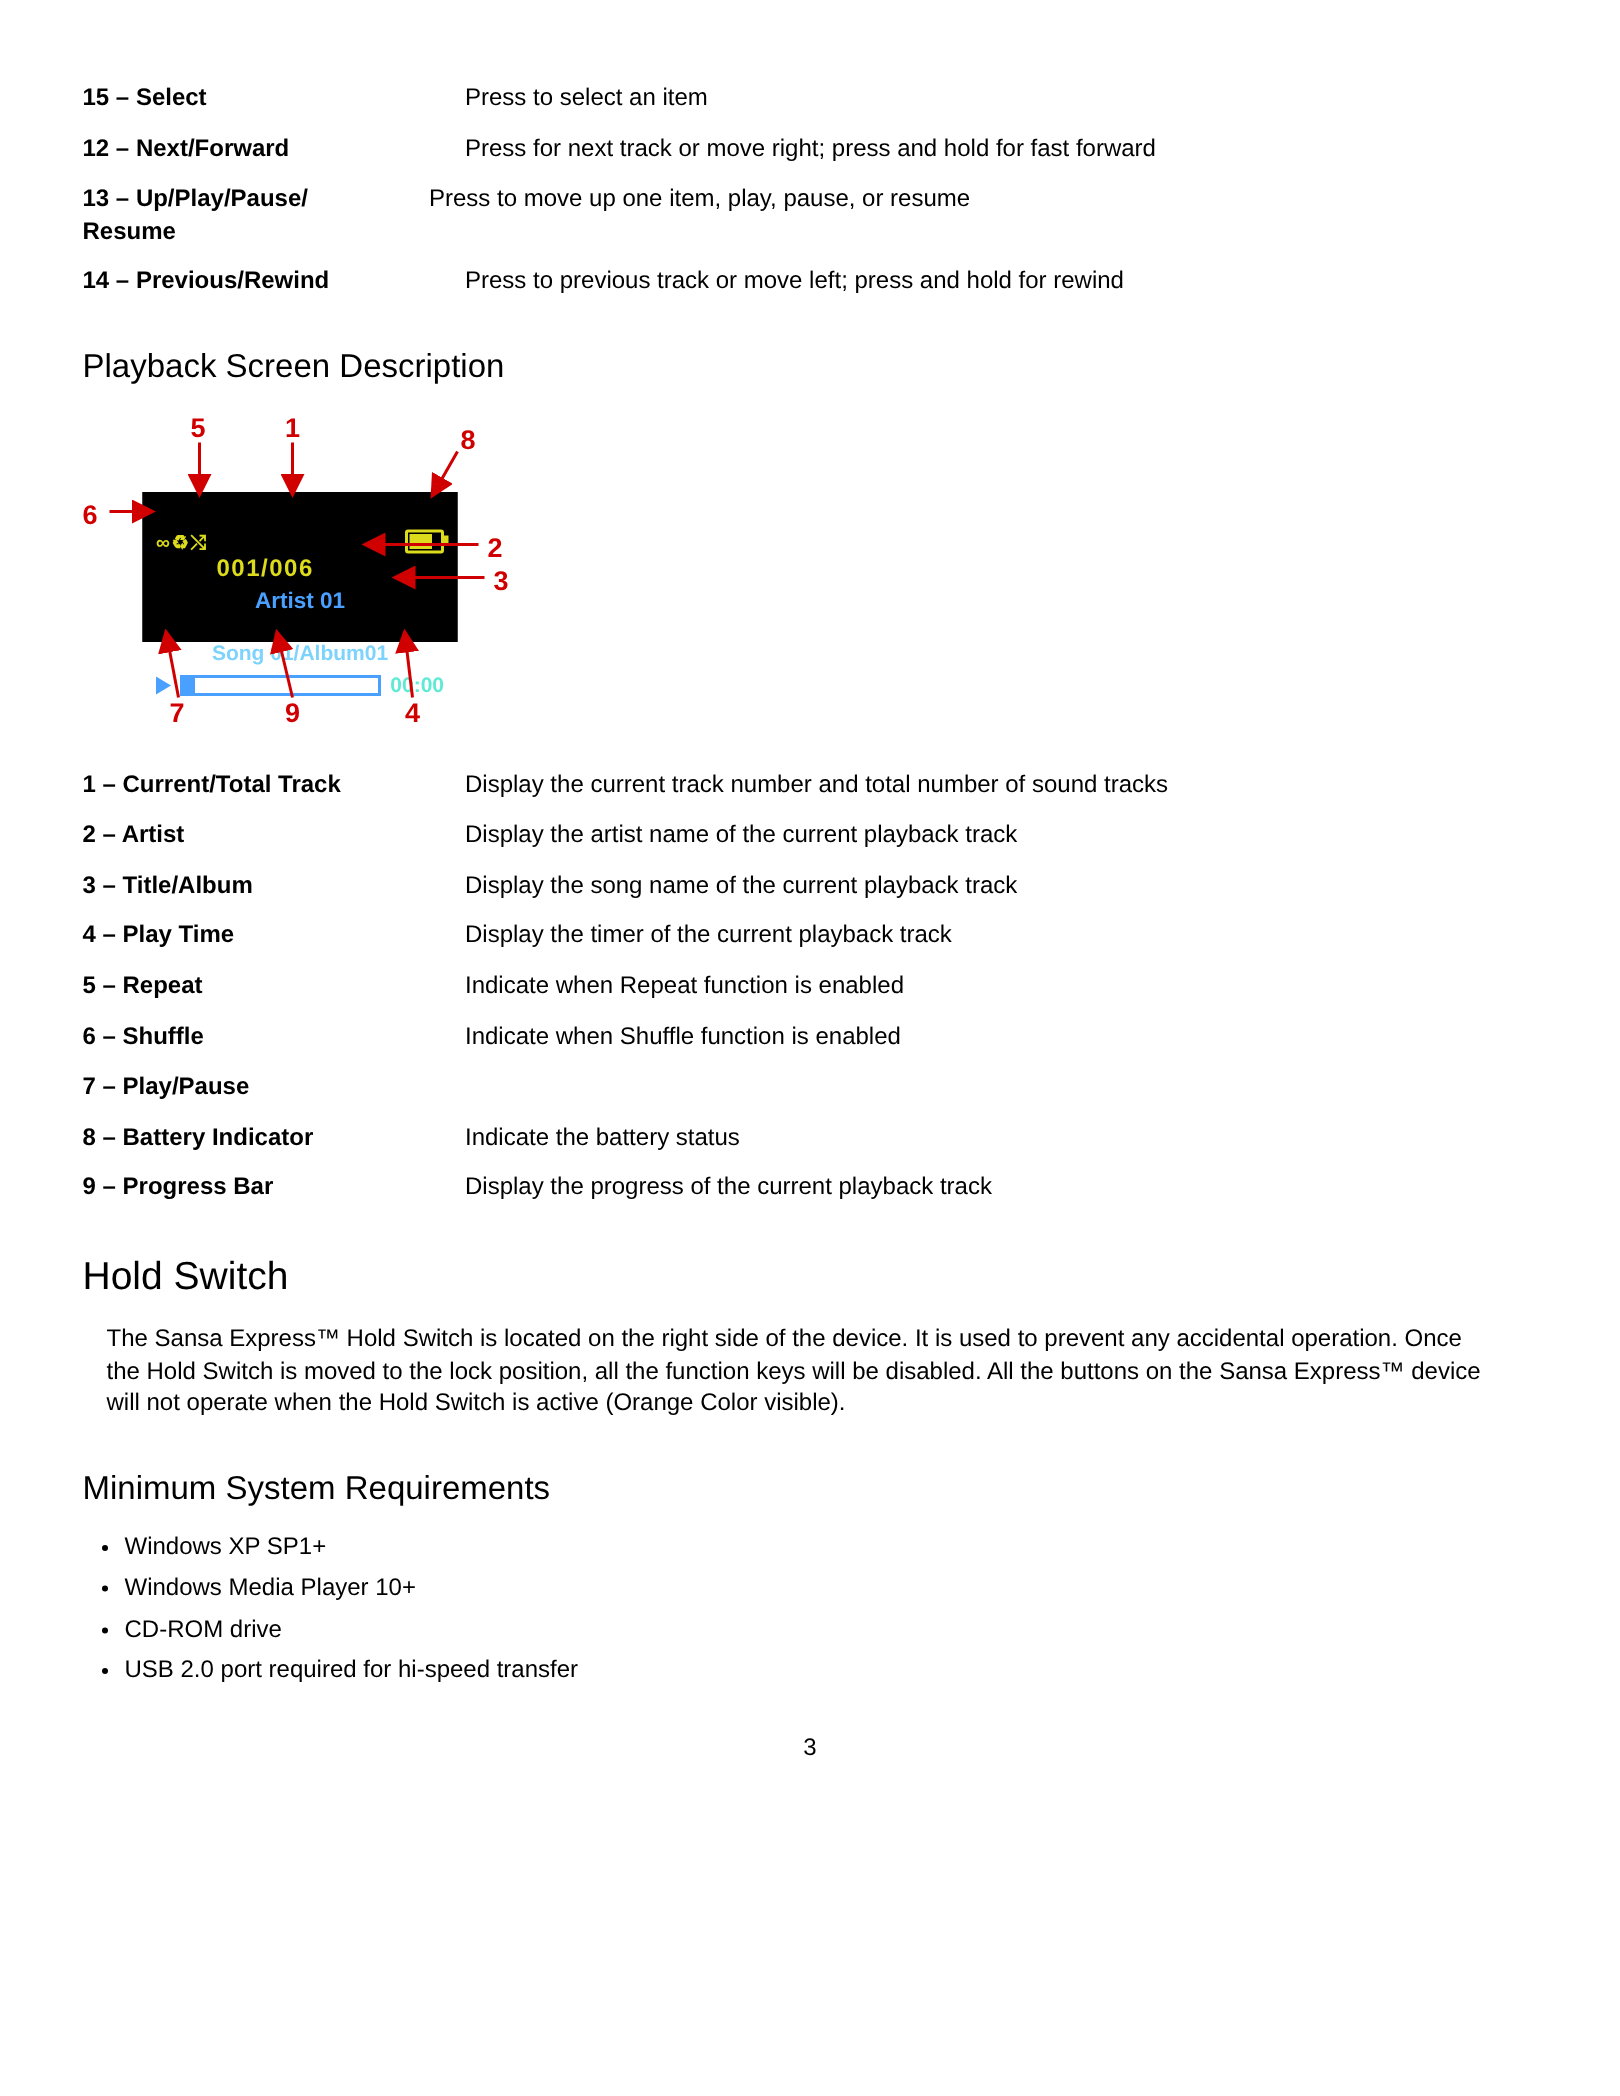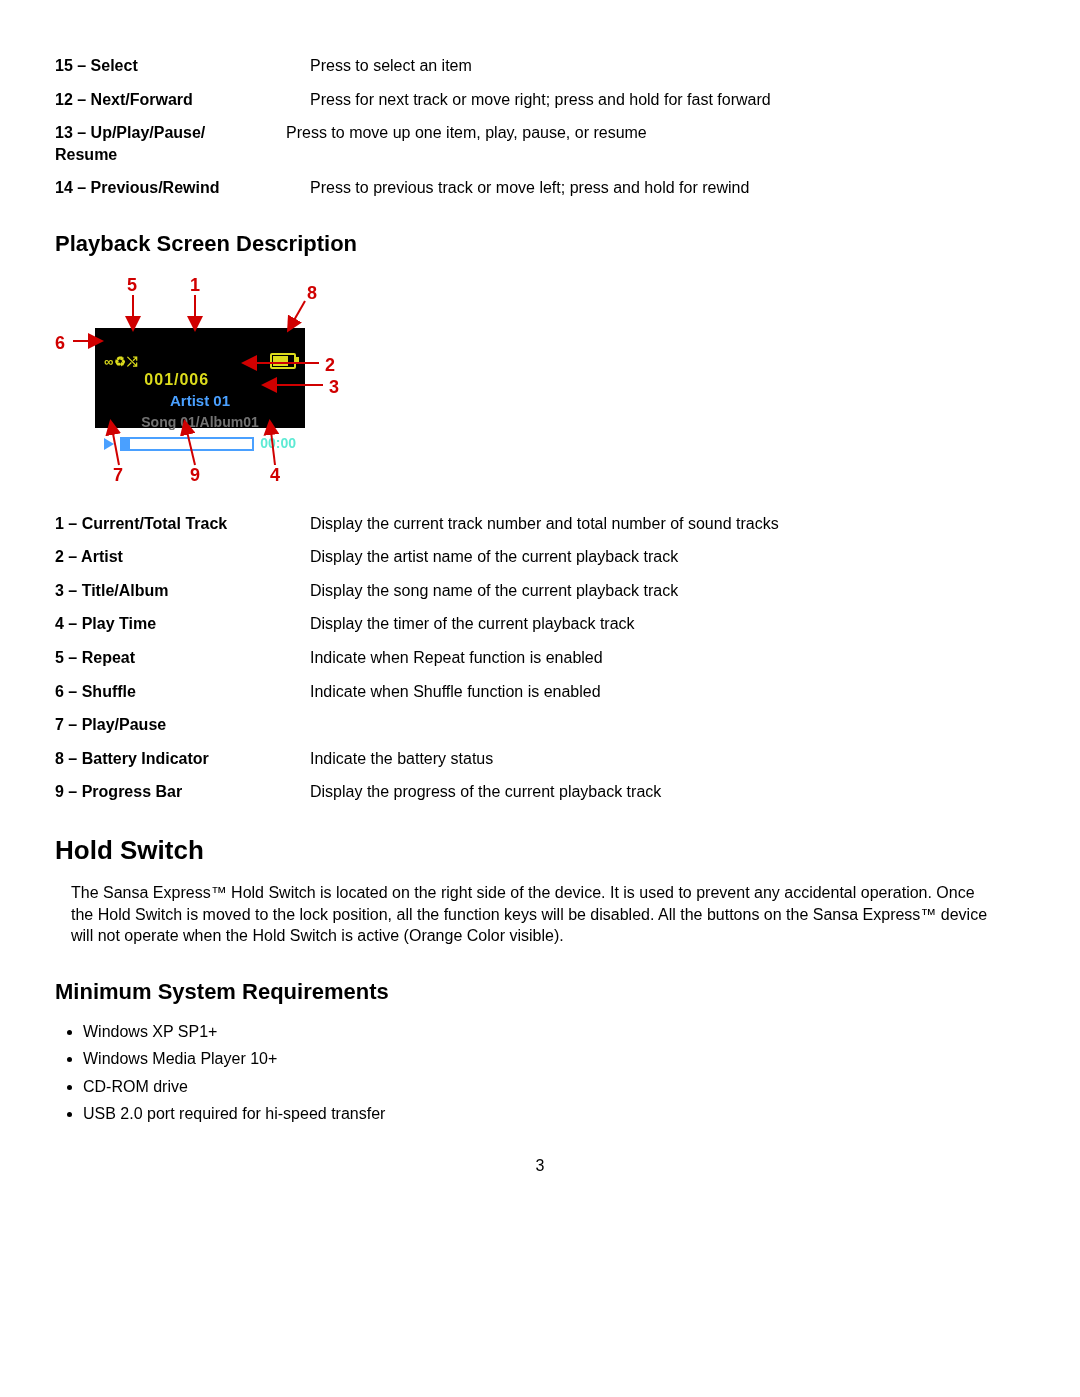--- a/index.html
+++ b/index.html
@@ -21,21 +21,21 @@
     font-weight: bold;
     width: 255px;
     flex-shrink: 0;
   }
   .defrow .desc {
     flex: 1;
     padding-right: 30px;
   }
   h2 {
     font-size: 22px;
-    font-weight: bold;
+    font-weight: normal;
     margin: 30px 0 14px 0;
   }
   .para {
     margin: 6px 0 18px 16px;
     line-height: 1.35;
     padding-right: 30px;
   }
   ul.reqs {
     margin: 8px 0 20px 0;
     padding-left: 28px;
@@ -102,23 +102,23 @@
     background: #dcdc1c;
   }
   .row2 {
     text-align: center;
     color: #4aa0ff;
     font-size: 15px;
     margin-top: 1px;
   }
   .row3 {
     text-align: center;
-    color: #737373;
+    color: #7dd3fc;
     font-size: 14px;
-    margin-top: 1px;
+    margin-top: 14px;
   }
   .row4 {
     display: flex;
     align-items: center;
     padding: 3px 8px 0 8px;
   }
   .playicon {
     width:0; height:0;
     border-top: 6px solid transparent;
     border-bottom: 6px solid transparent;

